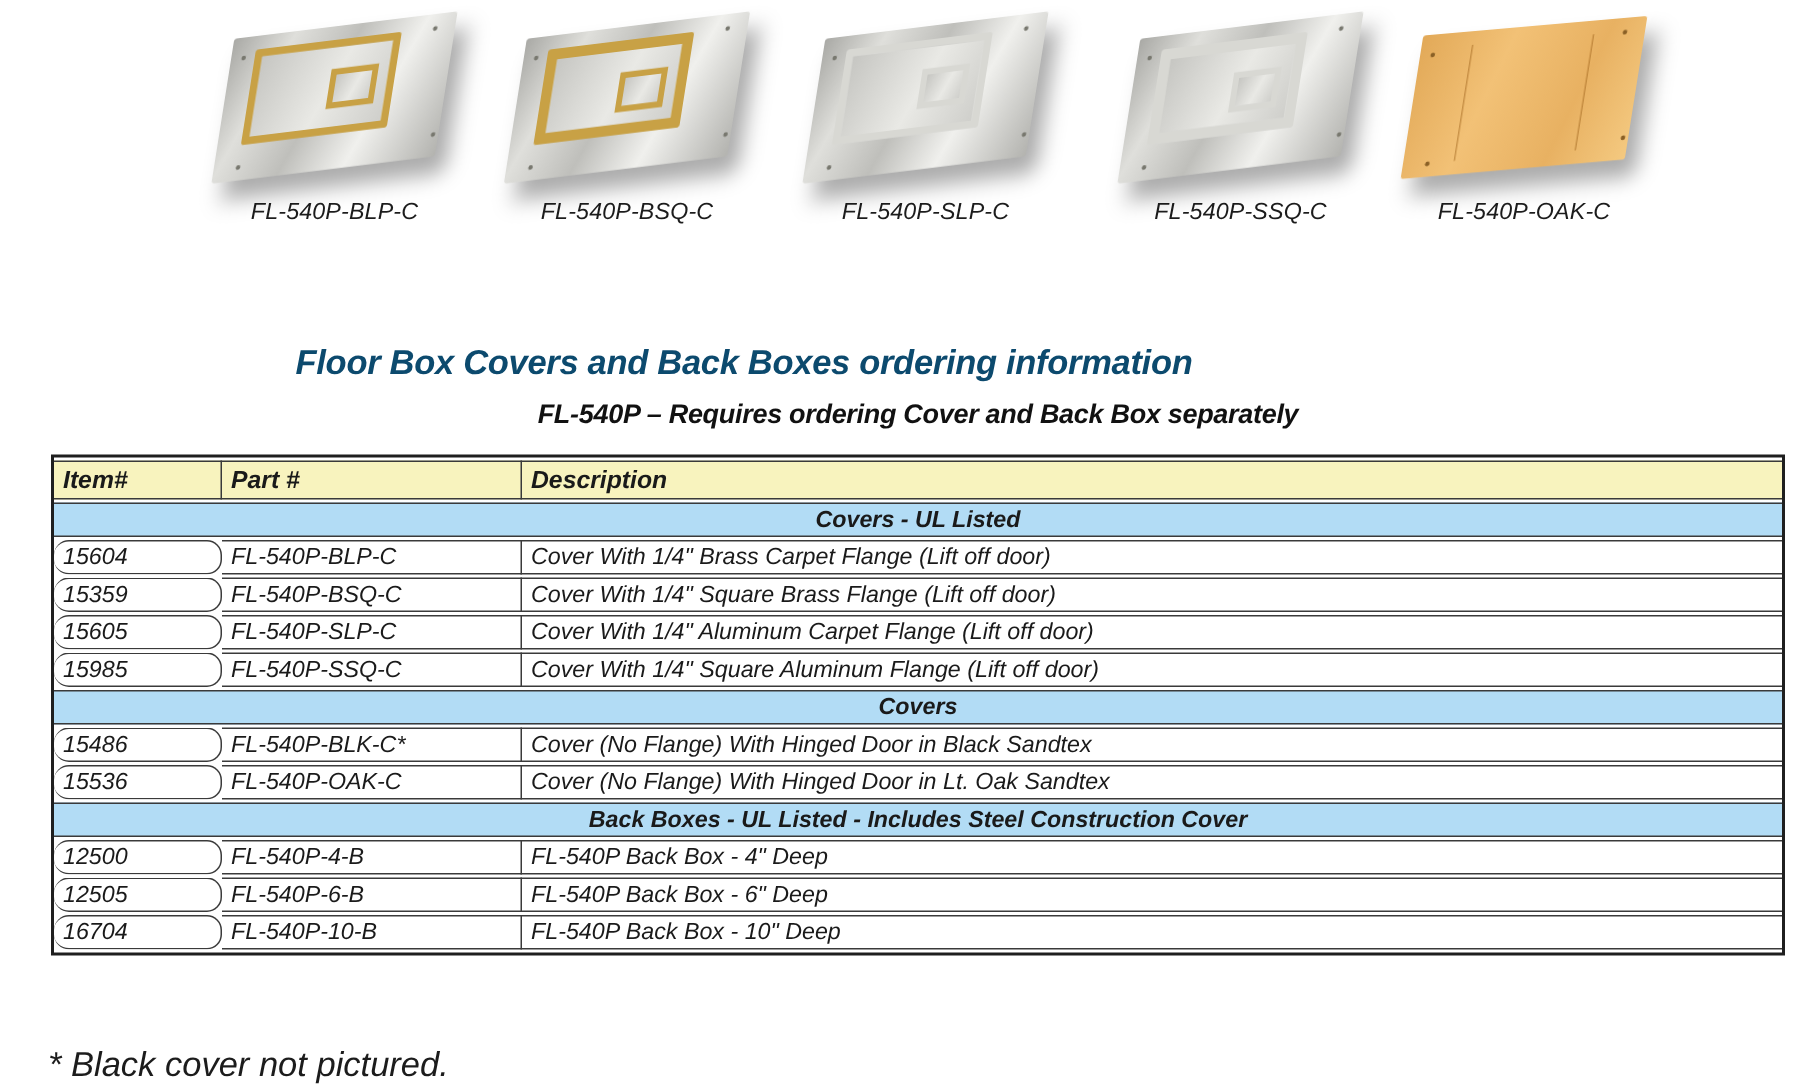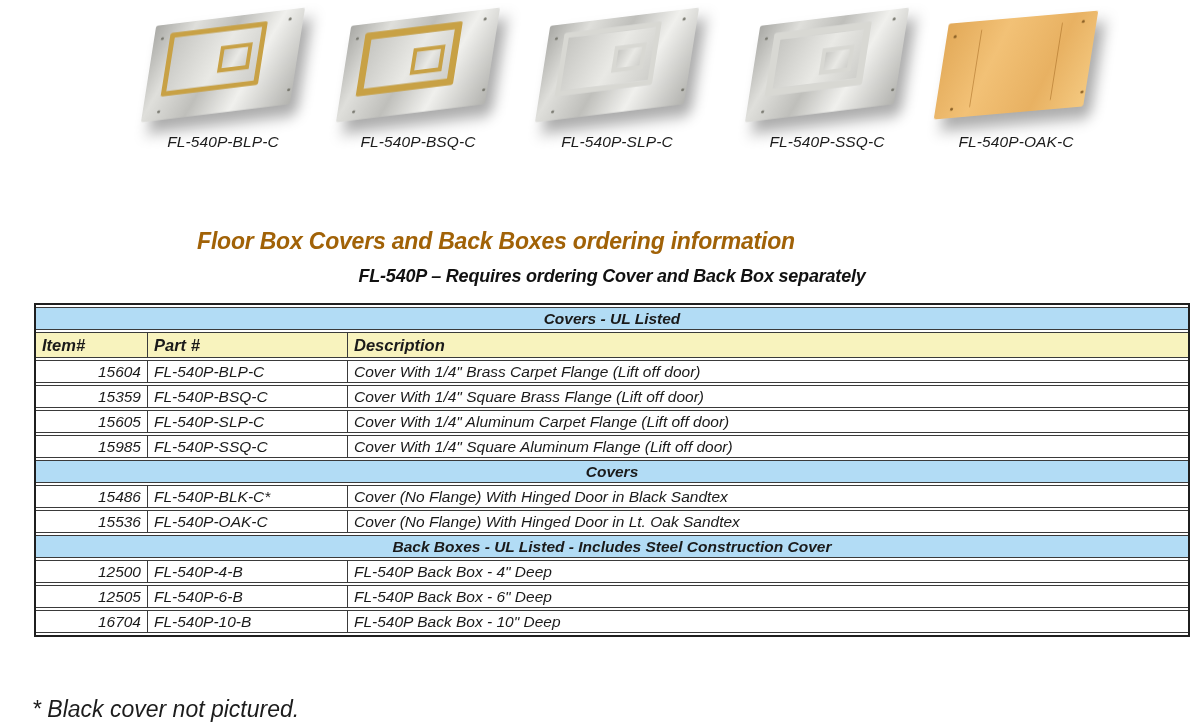--- a/index.html
+++ b/index.html
@@ -44,42 +44,42 @@
   .plate.oak .oak-groove{
     position:absolute;top:9px;bottom:9px;left:34px;right:34px;
     border-left:1px solid rgba(150,90,20,0.45);border-right:1px solid rgba(150,90,20,0.45);
   }
   .plate.oak .screws{background:#8a6026;box-shadow:128px -4px 0 #8a6026,138px 66px 0 #8a6026,8px 72px 0 #8a6026;}
   .fig .caption{margin-top:7px;font-style:italic;font-size:15.5px;color:#1c1c1c;letter-spacing:0.1px;}
   .fig1{left:116px;} .fig2{left:311px;} .fig3{left:510px;} .fig4{left:720px;} .fig5{left:909px;}
 
   
   .title{position:absolute;left:0;top:228px;width:956px;text-align:center;
-    font-size:23px;font-weight:bold;font-style:italic;letter-spacing:-0.2px;color:#a16207;padding-left:12px;}
+    font-size:23px;font-weight:bold;font-style:italic;letter-spacing:-0.2px;color:#0c4a6e;padding-left:12px;}
   .subtitle{position:absolute;left:0;top:266px;width:1200px;text-align:center;
     font-size:18px;font-weight:bold;font-style:italic;letter-spacing:-0.2px;color:#111;}
 
   
   table.order{
     position:absolute;left:22px;top:303px;width:1156px;
     border-collapse:separate;border-spacing:0 2px;
     border:2px solid #1f1f1f;background:#fff;
     font-style:italic;table-layout:fixed;
   }
   col.c-item{width:112px;} col.c-part{width:200px;} col.c-desc{width:auto;}
   table.order td,table.order th{
     border-top:1px solid var(--border);border-bottom:1px solid var(--border);
     padding:0 6px;height:23px;font-size:15.5px;line-height:1.1;
     white-space:nowrap;overflow:hidden;
   }
   table.order th{
     background:var(--table-header-bg);height:26px;font-size:16.5px;font-weight:bold;text-align:left;
   }
   th.col-item{text-align:center;}
-  td.cell-item{text-align:right;}
+  td.cell-item{text-align:left;border-radius:10px;}
   th.col-item,td.cell-item{border-right:1px solid var(--border);}
   th.col-part,td.cell-part{border-right:1px solid var(--border);padding-left:15px;}
   th.col-desc,td.cell-desc{padding-left:21px;}
   td.section{
     background:var(--section-bg);text-align:center;font-weight:bold;font-size:16.5px;height:23px;
   }
 
   
   .footnote{position:absolute;left:20px;top:696px;font-style:italic;font-size:23px;color:#1c1c1c;}
 </style>
@@ -142,28 +142,28 @@
   <div class="subtitle">FL-540P – Requires ordering Cover and Back Box separately</div>
 
   <table class="order">
     <colgroup>
         <col class="c-item">
         <col class="c-part">
         <col class="c-desc">
       </colgroup>
     <tbody>
         <tr>
-      <td class="section" colspan="3">Covers - UL Listed</td>
-    </tr>
-
-    <tr>
       <th class="col-item">Item#</th>
       <th class="col-part">Part #</th>
       <th class="col-desc">Description</th>
     </tr>
+
+    <tr>
+      <td class="section" colspan="3">Covers - UL Listed</td>
+    </tr>
     <tr>
       <td class="cell-item">15604</td>
       <td class="cell-part">FL-540P-BLP-C</td>
       <td class="cell-desc">Cover With 1/4" Brass Carpet Flange (Lift off door)</td>
     </tr>
     <tr>
       <td class="cell-item">15359</td>
       <td class="cell-part">FL-540P-BSQ-C</td>
       <td class="cell-desc">Cover With 1/4" Square Brass Flange (Lift off door)</td>
     </tr>

